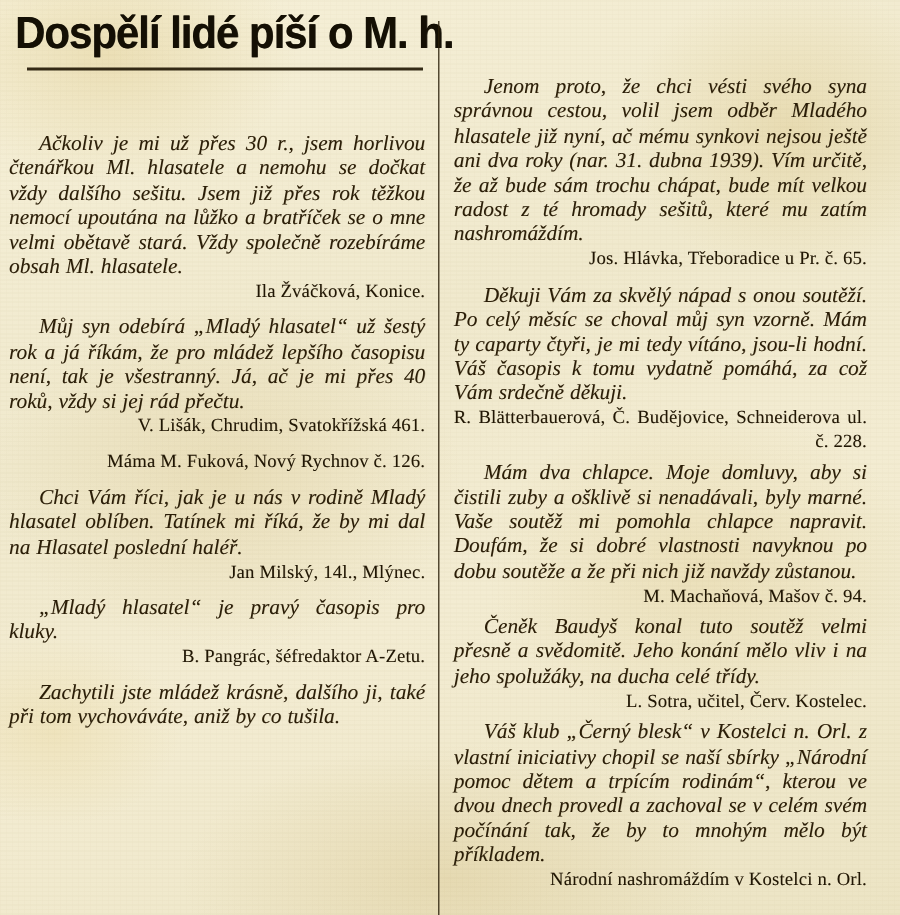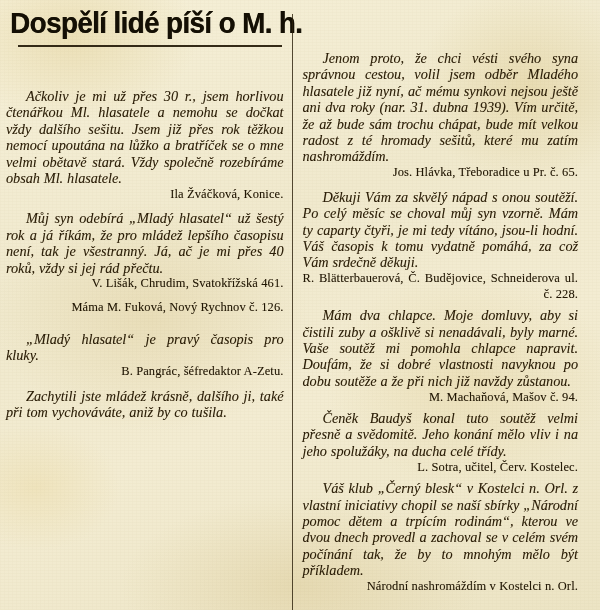--- a/index.html
+++ b/index.html
@@ -157,20 +157,24 @@
         <p class="body">Můj syn odebírá „Mladý hlasatel“ už šestý rok a já říkám, že pro mládež lepšího časopisu není, tak je všestranný. Já, ač je mi přes 40 roků, vždy si jej rád přečtu.</p>
         <p class="sig">V. Lišák, Chrudim, Svatokřížská 461.</p>
       </div>
       <div class="gap"></div>
 
       <div class="letter">
         <p class="sig">Máma M. Fuková, Nový Rychnov č. 126.</p>
       </div>
       <div class="gap"></div>
 
+      <div class="letter">
+        <p class="body">Chci Vám říci, jak je u nás v rodině Mladý hlasatel oblíben. Tatínek mi říká, že by mi dal na Hlasatel poslední haléř.</p>
+        <p class="sig">Jan Milský, 14l., Mlýnec.</p>
+      </div>
       <div class="gap"></div>
 
       <div class="letter">
         <p class="body">„Mladý hlasatel“ je pravý časopis pro kluky.</p>
         <p class="sig">B. Pangrác, šéfredaktor A-Zetu.</p>
       </div>
       <div class="gap"></div>
 
       <div class="letter">
         <p class="body">Zachytili jste mládež krásně, dalšího ji, také při tom vychováváte, aniž by co tušila.</p>

